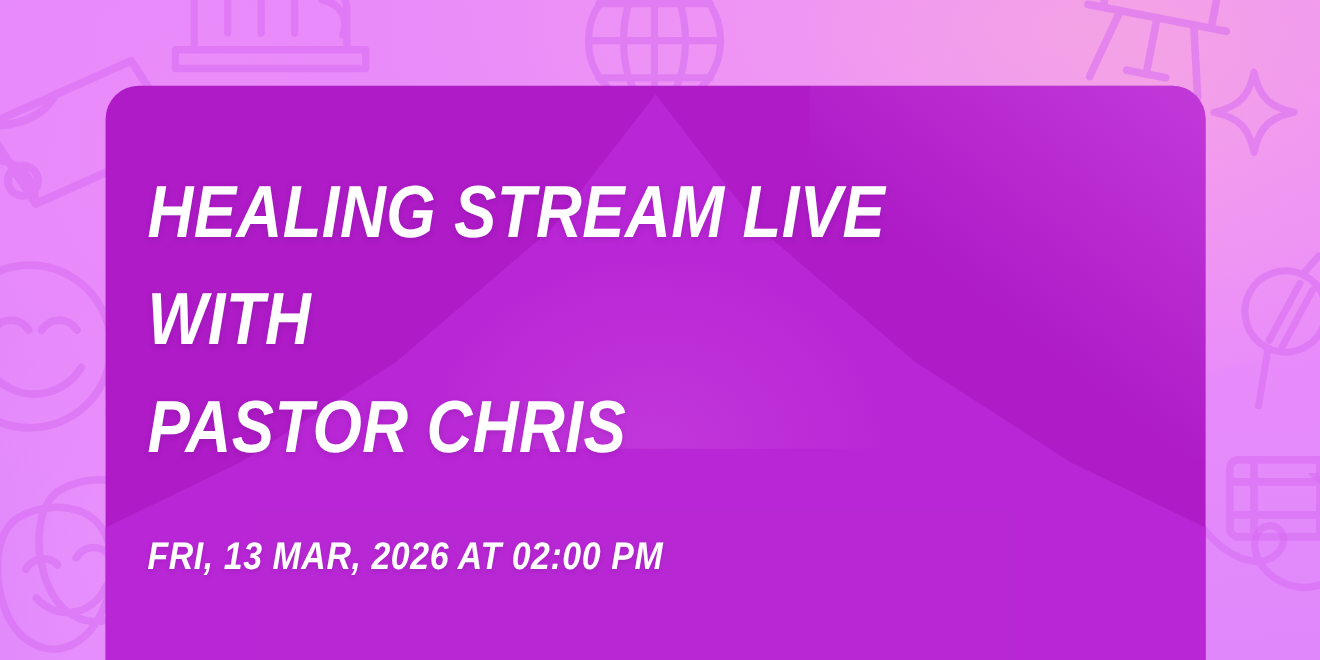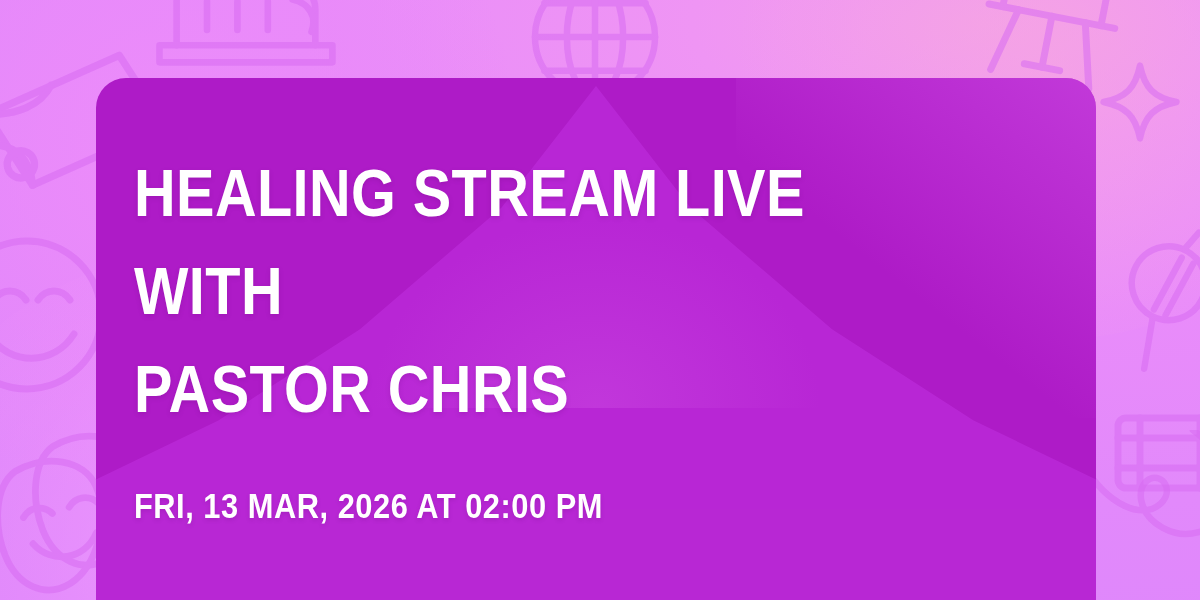--- a/index.html
+++ b/index.html
@@ -127,20 +127,21 @@
     height: 340px;
     background: linear-gradient(218deg, rgba(210,82,232,.55) 0%, rgba(210,82,232,0) 58%);
   }
 
   
   .card-content {
     position: absolute;
     left: 38px;
     top: 66px;
     right: 60px;
+    font-style: italic;
   }
   .event-title {
     margin: 0;
     color: #ffffff;
     font-family: "Liberation Sans Narrow", "Liberation Sans", sans-serif;
     font-size: 67px;
     line-height: 98px;
     font-weight: 700;
     letter-spacing: 0.5px;
     text-transform: uppercase;

